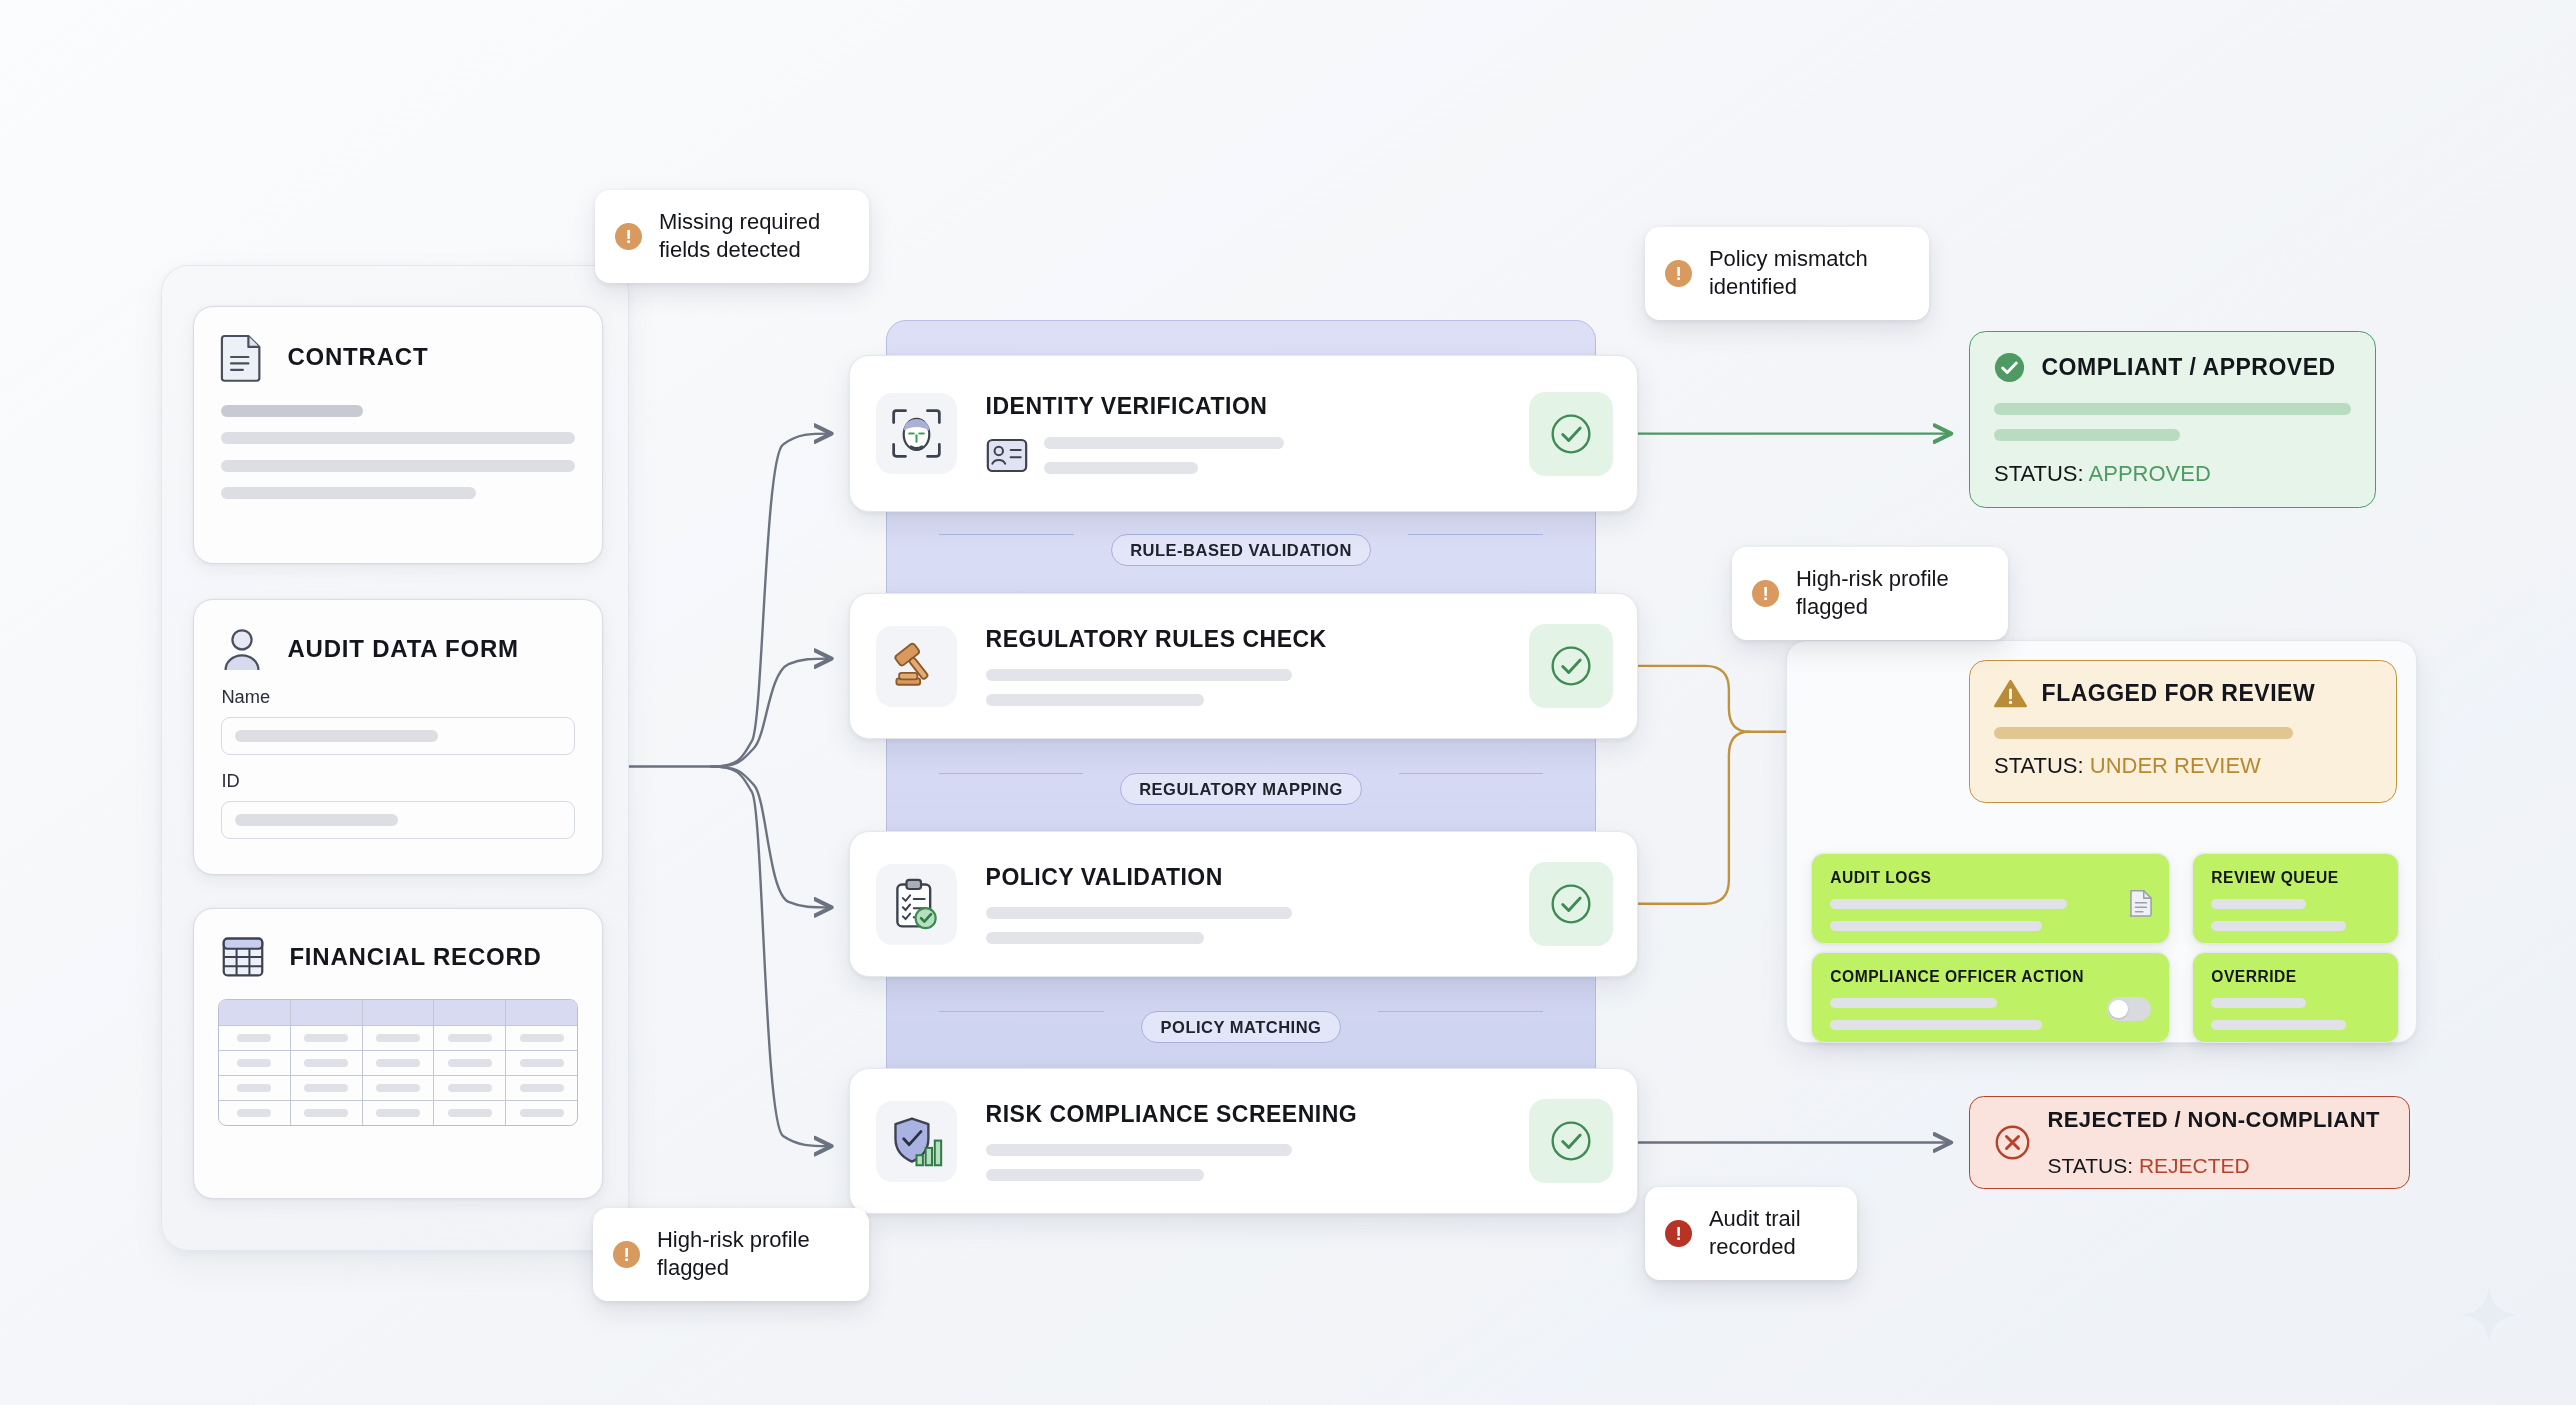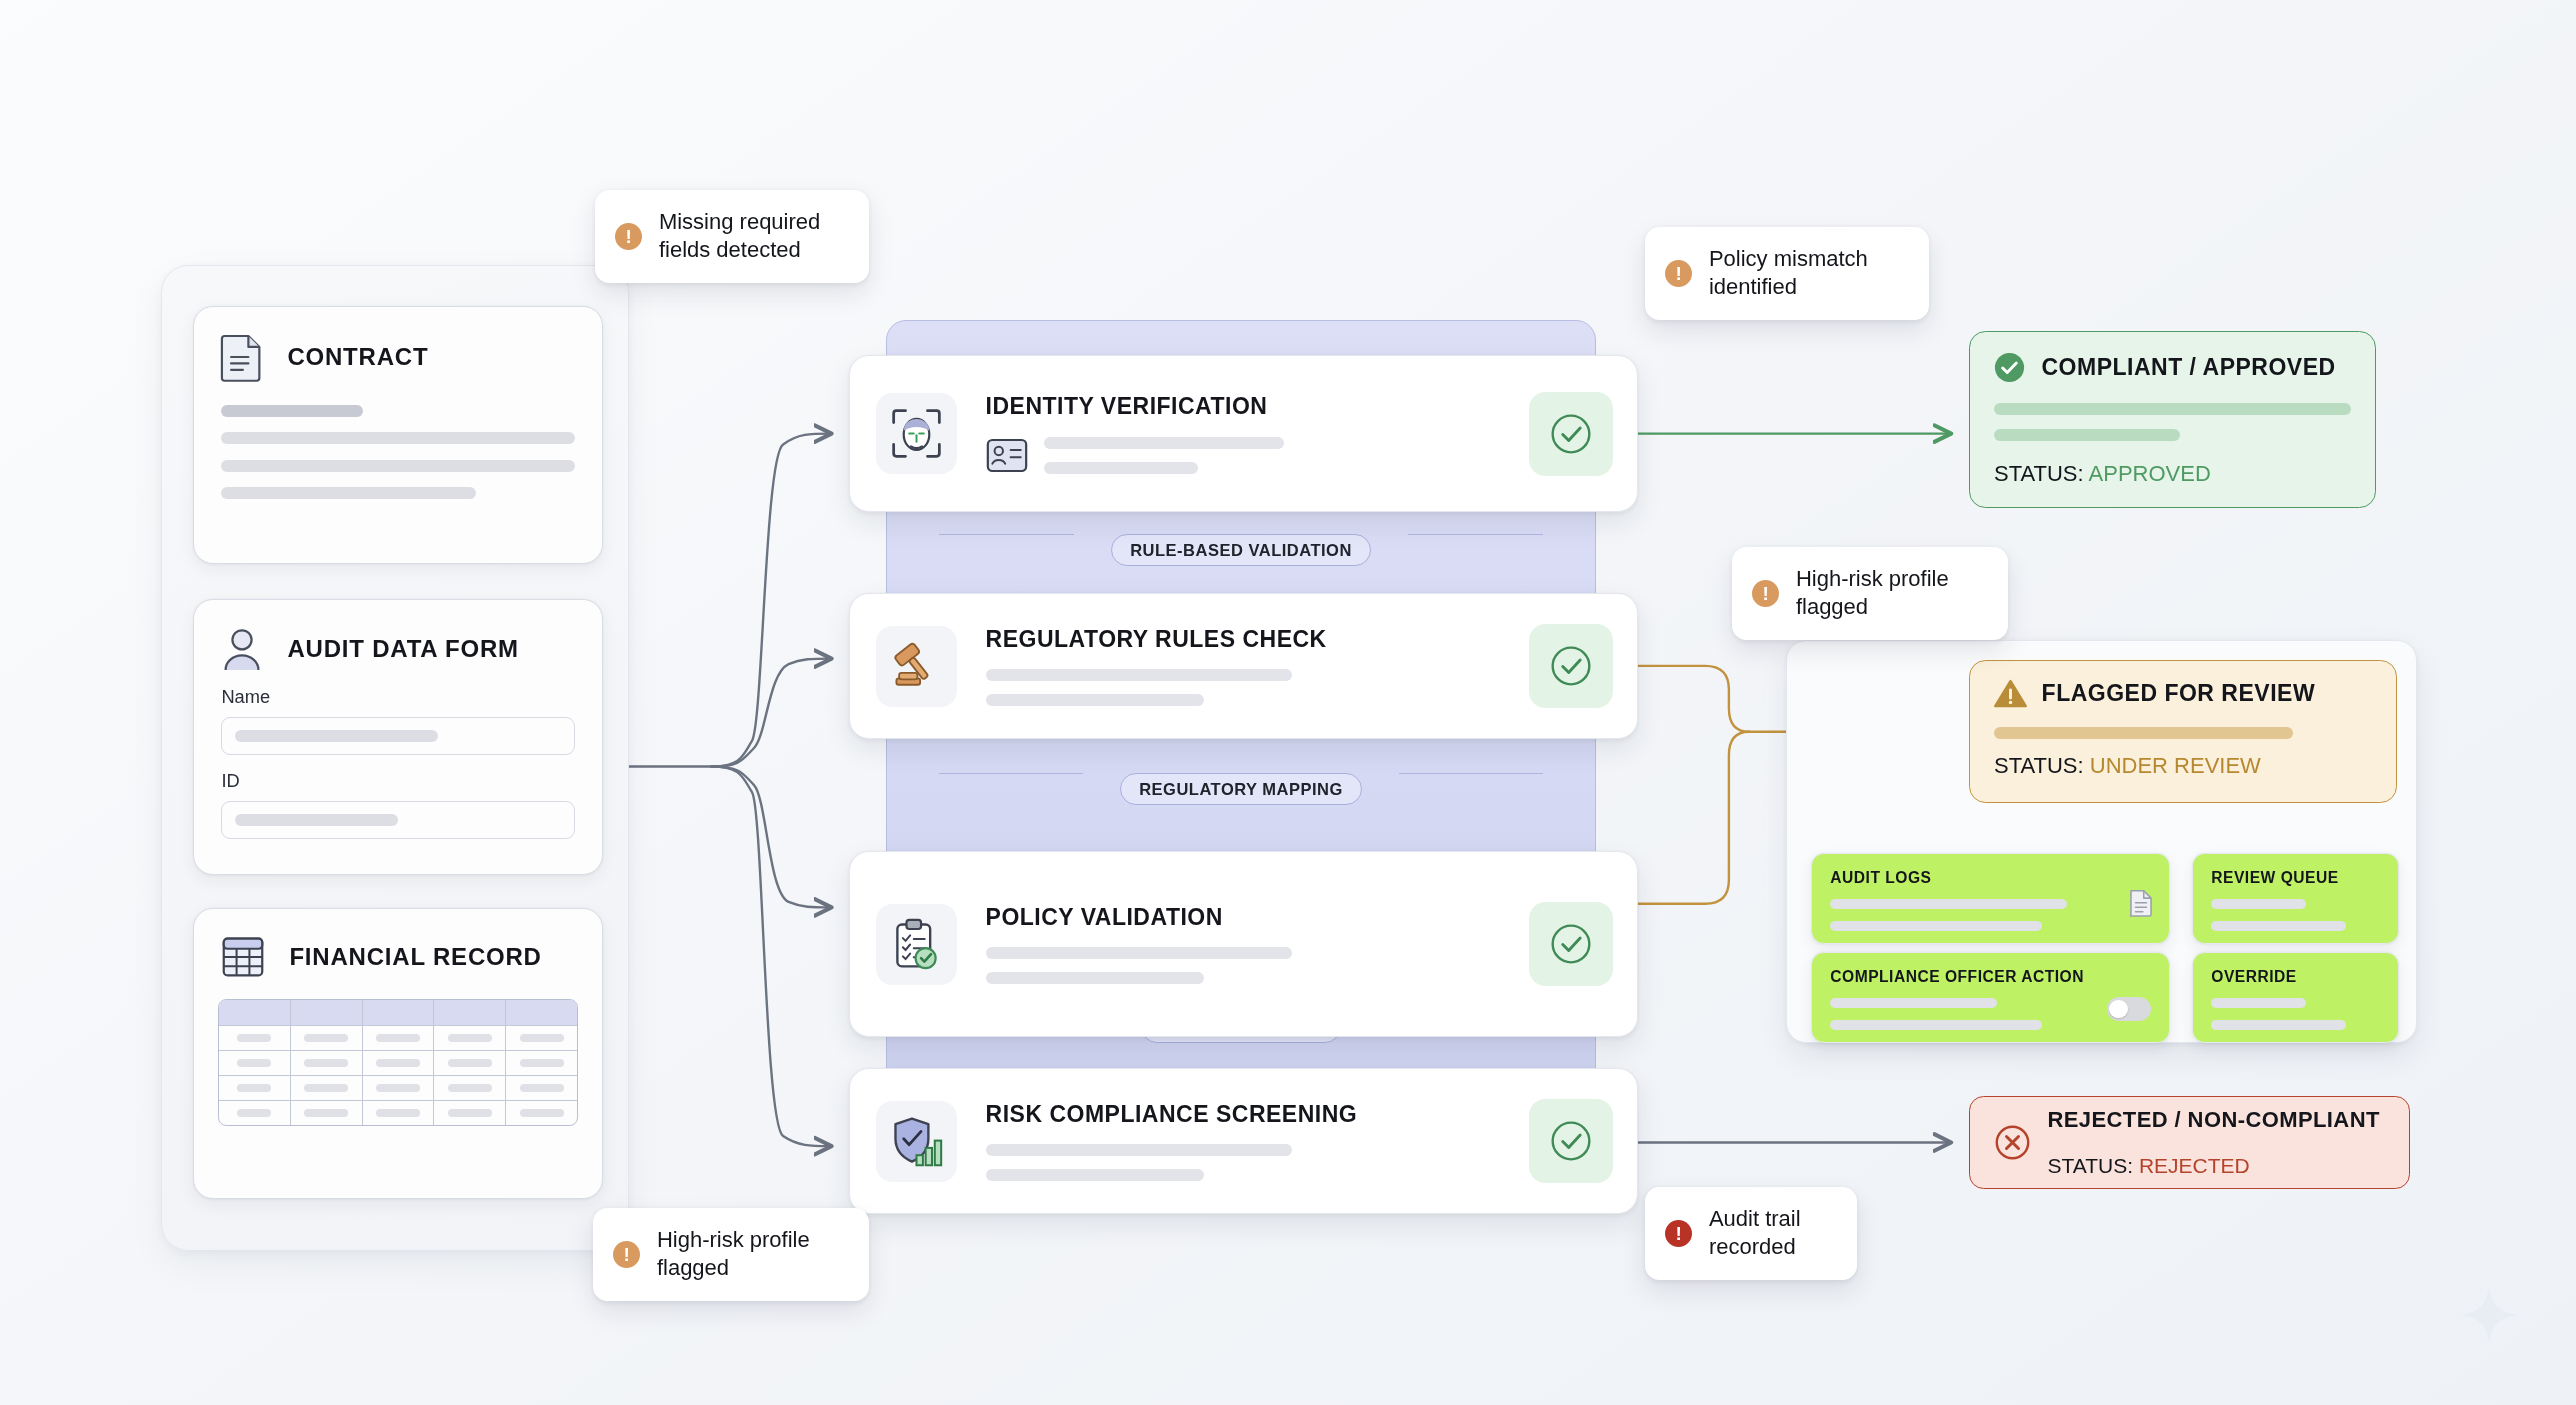--- a/index.html
+++ b/index.html
@@ -61,21 +61,21 @@
     border:1.3px solid #b7bde3; border-radius:20px;
   }
   .stage-card {
     position:absolute; left:849px; width:789px;
     background:#fff; border:1.3px solid #e4e7ee; border-radius:20px;
     box-shadow:0 1.8px 4.6px rgba(26,32,58,.06), 0 11px 27.4px rgba(26,32,58,.09);
     display:flex; align-items:center; padding:0 24px 0 25.6px;
   }
   #stage-identity { top:355px;  height:157px; }
   #stage-rules    { top:593px;  height:146px; }
-  #stage-policy   { top:831px;  height:186px;margin-top:20px; }
+  #stage-policy   { top:831px;  height:146px; }
   #stage-risk     { top:1068px; height:146px; }
 
   .stage-icon {
     width:81px; height:81px; flex:0 0 81px; border-radius:16.5px;
     background:#f3f4f7; display:flex; align-items:center; justify-content:center;
   }
   .stage-mid { flex:1; padding-left:29px; }
   .stage-title { font-size:23px; font-weight:700; letter-spacing:0.5px; color:#14161c; white-space:nowrap; }
   .stage-lines { display:flex; align-items:center; gap:16.5px; margin-top:16.5px; }
   .stage-lines .stack { display:flex; flex-direction:column; gap:12.8px; }

